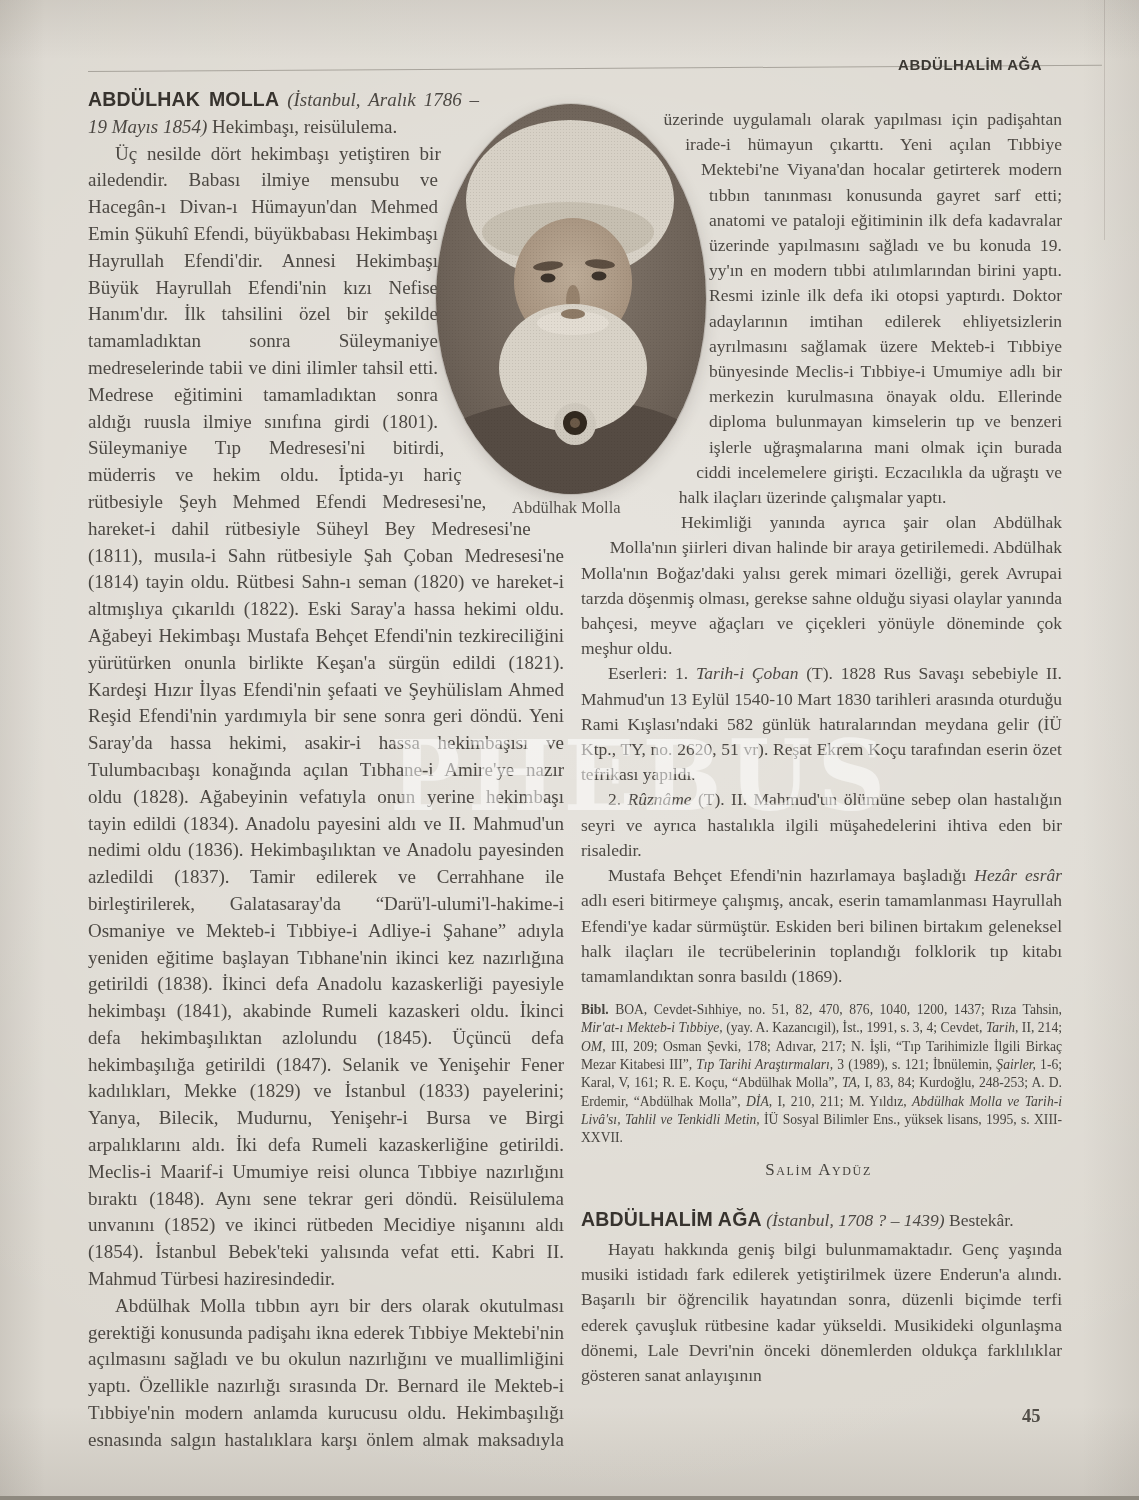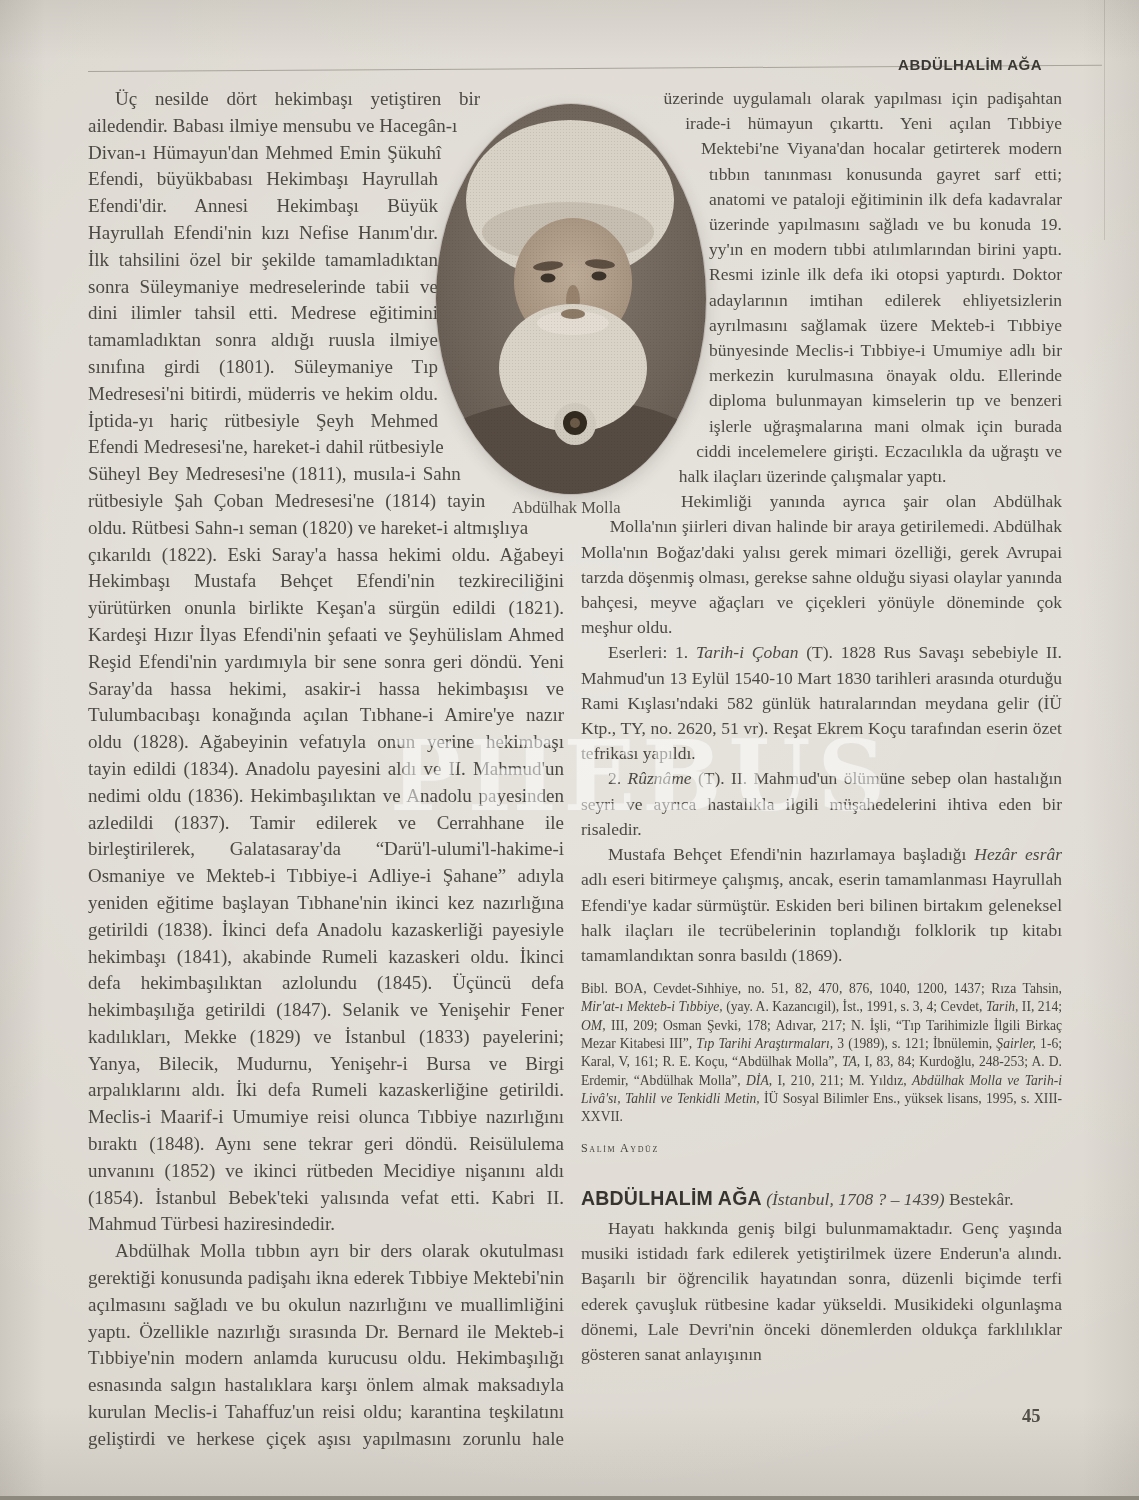--- a/index.html
+++ b/index.html
@@ -16,37 +16,37 @@
   .edge-line { position:absolute; left:1104px; top:0; width:1px; height:240px; background:rgba(90,80,70,0.18); }
   .rule { position:absolute; left:88px; top:71px; width:1014px; height:1px; background:#a8a49c;
           transform:rotate(-0.35deg); transform-origin:left center; }
   .running-head { position:absolute; right:97px; top:56px; font-family:"Liberation Sans", sans-serif;
           font-weight:700; font-size:15px; letter-spacing:0.5px; color:#3b3833; }
 
   .col { text-align:justify; }
   .col p { margin:0; }
   .col-left  { position:absolute; left:88px;  top:86px; width:476px; height:1368px; overflow:hidden;
                font-size:19px; line-height:26.8px; }
-  .col-right { position:absolute; left:581px; top:86px; width:481px; height:1390px; overflow:hidden;
+  .col-right { position:absolute; left:581px; top:107px; width:481px; height:1390px; overflow:hidden;
                font-size:17.5px; line-height:25.2px; }
   .indent { text-indent:27px; }
 
   .shim-left  { float:right; width:126px; height:445px;
                 shape-outside:ellipse(150px 215px at 133px 212px); shape-margin:10px; }
   .shim-right { float:left;  width:128px; height:442px;
                 shape-outside:ellipse(152px 215px at -10px 210px); shape-margin:10px; }
 
   .entry-title { font-family:"Liberation Sans", sans-serif; font-weight:700; font-size:19.5px;
                  color:#37332e; letter-spacing:0.2px; }
   .entry-dates { font-style:italic; }
   .head2 { margin-top:24px !important; margin-bottom:4px !important; text-align:left; }
 
   .bibl { font-size:13.6px; line-height:18.3px; margin-top:12px !important; color:#46433e; }
-  .bibl b { font-weight:400; }
-  .signature { text-align:left; font-variant:small-caps; letter-spacing:1.6px; font-size:12px;
+  .bibl b { font-weight:700; }
+  .signature { text-align:center; font-variant:small-caps; letter-spacing:1.6px; font-size:17px;
                margin-top:10px !important; padding-right:6px; color:#45423d; }
 
   .portrait { position:absolute; left:436px; top:104px; width:270px; height:390px; border-radius:50%;
               overflow:hidden; box-shadow:0 0 0 1px rgba(70,60,52,0.15), 0 5px 16px rgba(60,50,42,0.18); }
   .portrait svg { display:block; width:100%; height:100%; }
   .portrait::after { content:""; position:absolute; inset:0; border-radius:50%;
               background-image:radial-gradient(rgba(40,30,22,0.10) 1px, rgba(0,0,0,0) 1px);
               background-size:3px 3px; pointer-events:none; }
   .caption { position:absolute; left:512px; top:498px; font-size:16.5px; color:#55514b; }
 
@@ -60,20 +60,23 @@
 <body>
 
 <div class="scan">
 
   <div class="edge-line"></div>
   <div class="rule"></div>
   <div class="running-head">ABDÜLHALİM AĞA</div>
 
   <div class="col col-left">
     <div class="shim-left"></div>
+    <p><span class="entry-title">ABDÜLHAK MOLLA</span>
+      <span class="entry-dates">(İstanbul, Aralık 1786 – 19 Mayıs 1854)</span>
+      <span>Hekimbaşı, reisülulema.</span></p>
     <p class="indent">Üç nesilde dört hekimbaşı yetiştiren bir ailedendir. Babası ilmiye mensubu ve Hacegân-ı Divan-ı Hümayun'dan Mehmed Emin Şükuhî Efendi, büyükbabası Hekimbaşı Hayrullah Efendi'dir. Annesi Hekimbaşı Büyük Hayrullah Efendi'nin kızı Nefise Hanım'dır. İlk tahsilini özel bir şekilde tamamladıktan sonra Süleymaniye medreselerinde tabii ve dini ilimler tahsil etti. Medrese eğitimini tamamladıktan sonra aldığı ruusla ilmiye sınıfına girdi (1801). Süleymaniye Tıp Medresesi'ni bitirdi, müderris ve hekim oldu. İptida-yı hariç rütbesiyle Şeyh Mehmed Efendi Medresesi'ne, hareket-i dahil rütbesiyle Süheyl Bey Medresesi'ne (1811), musıla-i Sahn rütbesiyle Şah Çoban Medresesi'ne (1814) tayin oldu. Rütbesi Sahn-ı seman (1820) ve hareket-i altmışlıya çıkarıldı (1822). Eski Saray'a hassa hekimi oldu. Ağabeyi Hekimbaşı Mustafa Behçet Efendi'nin tezkireciliğini yürütürken onunla birlikte Keşan'a sürgün edildi (1821). Kardeşi Hızır İlyas Efendi'nin şefaati ve Şeyhülislam Ahmed Reşid Efendi'nin yardımıyla bir sene sonra geri döndü. Yeni Saray'da hassa hekimi, asakir-i hassa hekimbaşısı ve Tulumbacıbaşı konağında açılan Tıbhane-i Amire'ye nazır oldu (1828). Ağabeyinin vefatıyla onun yerine hekimbaşı tayin edildi (1834). Anadolu payesini aldı ve II. Mahmud'un nedimi oldu (1836). Hekimbaşılıktan ve Anadolu payesinden azledildi (1837). Tamir edilerek ve Cerrahhane ile birleştirilerek, Galatasaray'da “Darü'l-ulumi'l-hakime-i Osmaniye ve Mekteb-i Tıbbiye-i Adliye-i Şahane” adıyla yeniden eğitime başlayan Tıbhane'nin ikinci kez nazırlığına getirildi (1838). İkinci defa Anadolu kazaskerliği payesiyle hekimbaşı (1841), akabinde Rumeli kazaskeri oldu. İkinci defa hekimbaşılıktan azlolundu (1845). Üçüncü defa hekimbaşılığa getirildi (1847). Selanik ve Yenişehir Fener kadılıkları, Mekke (1829) ve İstanbul (1833) payelerini; Yanya, Bilecik, Mudurnu, Yenişehr-i Bursa ve Birgi arpalıklarını aldı. İki defa Rumeli kazaskerliğine getirildi. Meclis-i Maarif-i Umumiye reisi olunca Tıbbiye nazırlığını bıraktı (1848). Aynı sene tekrar geri döndü. Reisülulema unvanını (1852) ve ikinci rütbeden Mecidiye nişanını aldı (1854). İstanbul Bebek'teki yalısında vefat etti. Kabri II. Mahmud Türbesi haziresindedir.</p>
     <p class="indent">Abdülhak Molla tıbbın ayrı bir ders olarak okutulması gerektiği konusunda padişahı ikna ederek Tıbbiye Mektebi'nin açılmasını sağladı ve bu okulun nazırlığını ve muallimliğini yaptı. Özellikle nazırlığı sırasında Dr. Bernard ile Mekteb-i Tıbbiye'nin modern anlamda kurucusu oldu. Hekimbaşılığı esnasında salgın hastalıklara karşı önlem almak maksadıyla kurulan Meclis-i Tahaffuz'un reisi oldu; karantina teşkilatını geliştirdi ve herkese çiçek aşısı yapılmasını zorunlu hale getirdi. Ayrıca anatomi derslerinin cesetler</p>
   </div>
 
   <div class="portrait">
     <svg viewBox="0 0 270 390" preserveAspectRatio="none">
       <defs>
         <radialGradient id="gbg" cx="50%" cy="42%" r="75%">
           <stop offset="0%" stop-color="#82776c"></stop>
           <stop offset="60%" stop-color="#6e6359"></stop>

